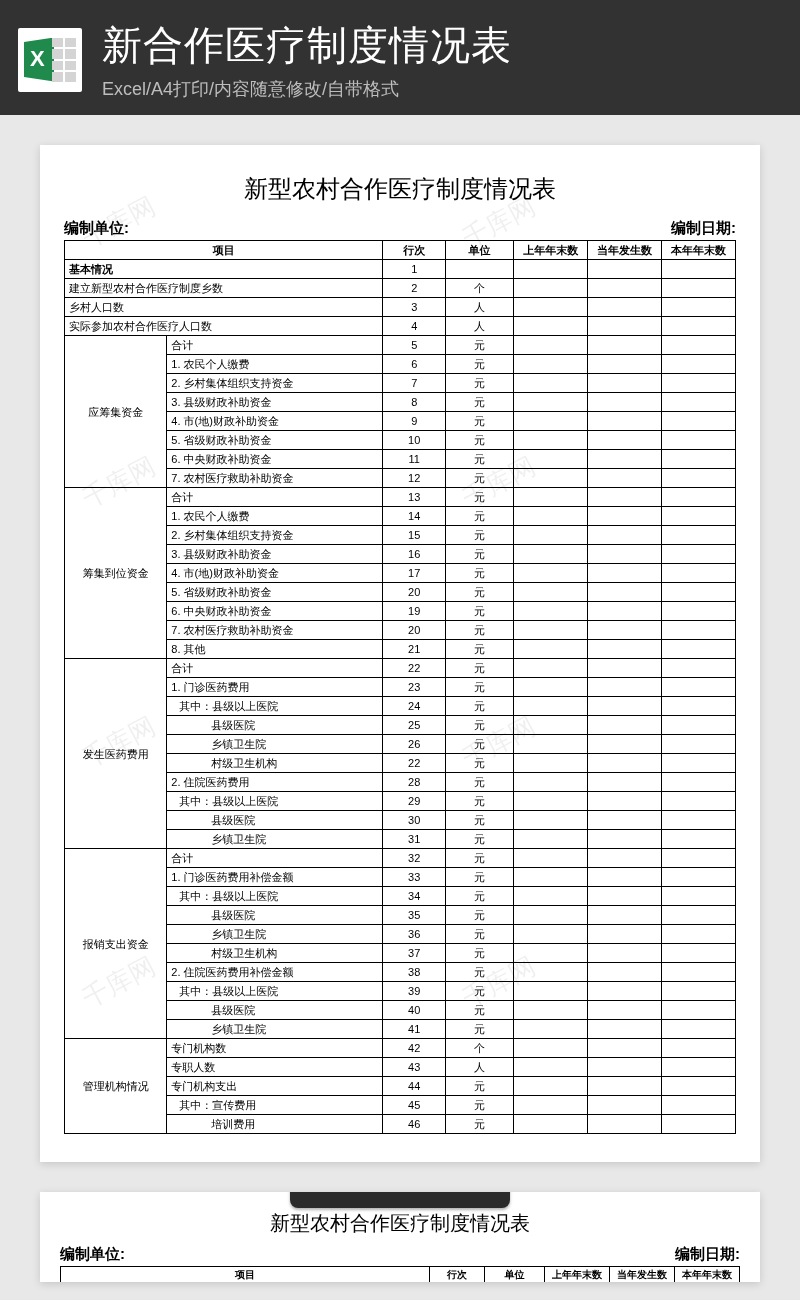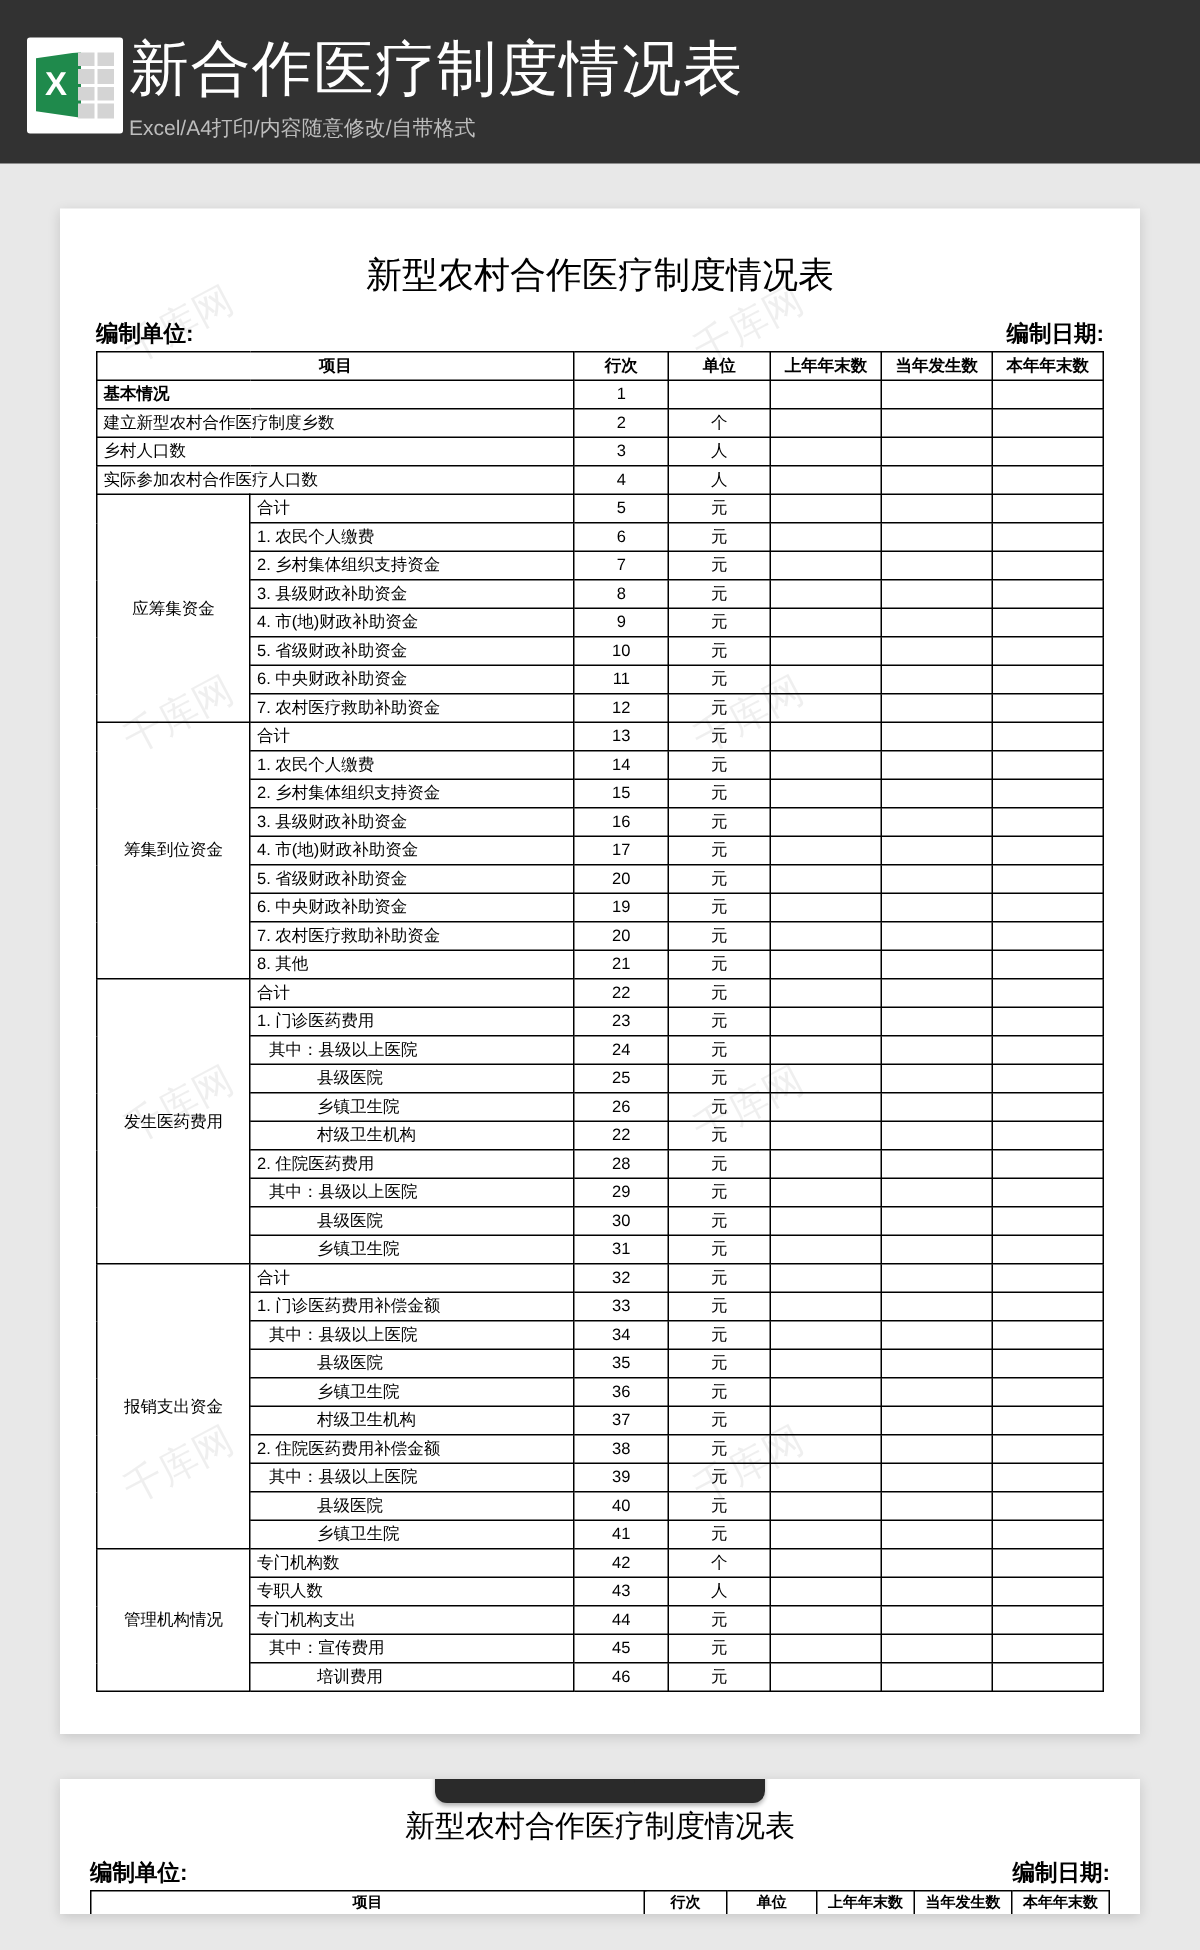--- a/index.html
+++ b/index.html
@@ -8,21 +8,21 @@
     background: #e8e8e8;
     width: 800px;
     margin: 0 auto;
   }
   .header-bar {
     background: #323232;
     color: #fff;
     display: flex;
     align-items: center;
     padding: 18px 22px 14px 18px;
-    gap: 4px;
+    gap: 20px;
   }
   .excel-icon {
     width: 64px;
     height: 64px;
     background: #fff;
     border-radius: 2px;
     position: relative;
     flex-shrink: 0;
   }
   .excel-icon::before {
@@ -56,21 +56,21 @@
   }
   .header-text { flex: 1; min-width: 0; }
   .header-title {
     font-size: 40px;
     font-weight: 400;
     letter-spacing: 1px;
     white-space: nowrap;
     overflow: hidden;
   }
   .header-sub {
-    font-size: 14px;
+    font-size: 18px;
     color: #bdbdbd;
     margin-top: 4px;
   }
   .page {
     background: #fff;
     margin: 30px 40px;
     padding: 28px 24px;
     box-shadow: 0 2px 8px rgba(0,0,0,0.15);
     position: relative;
   }

